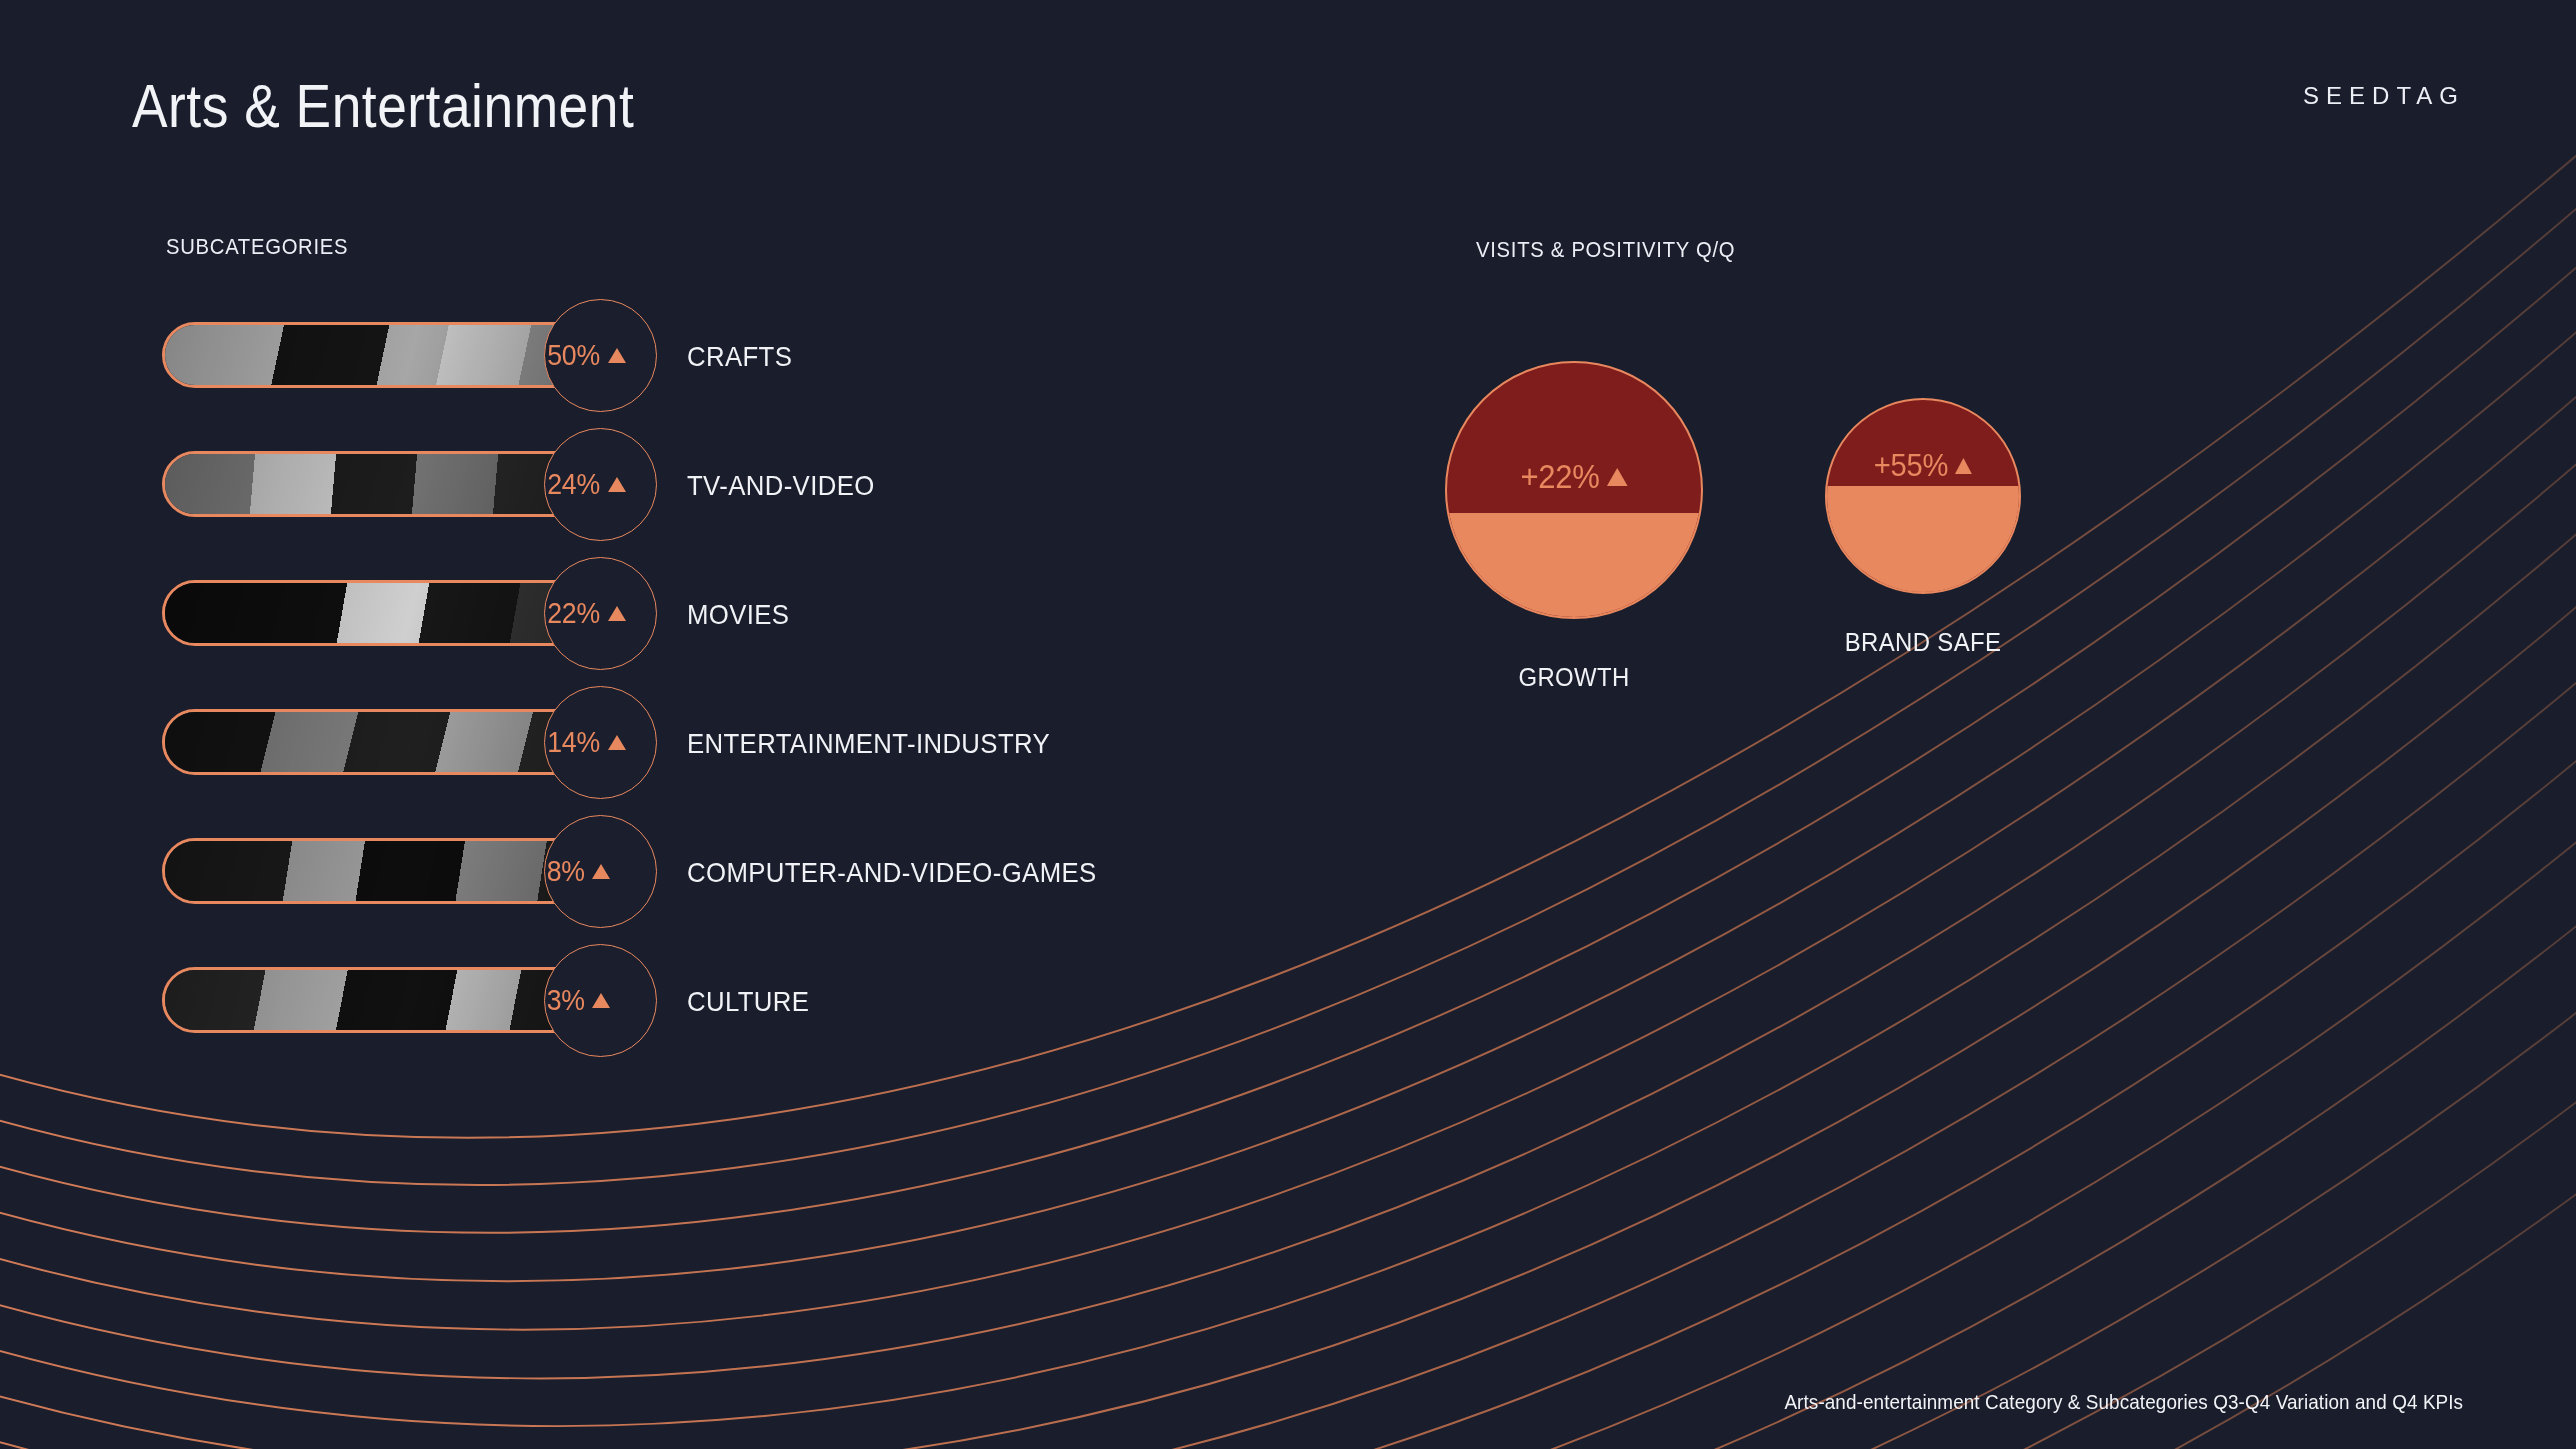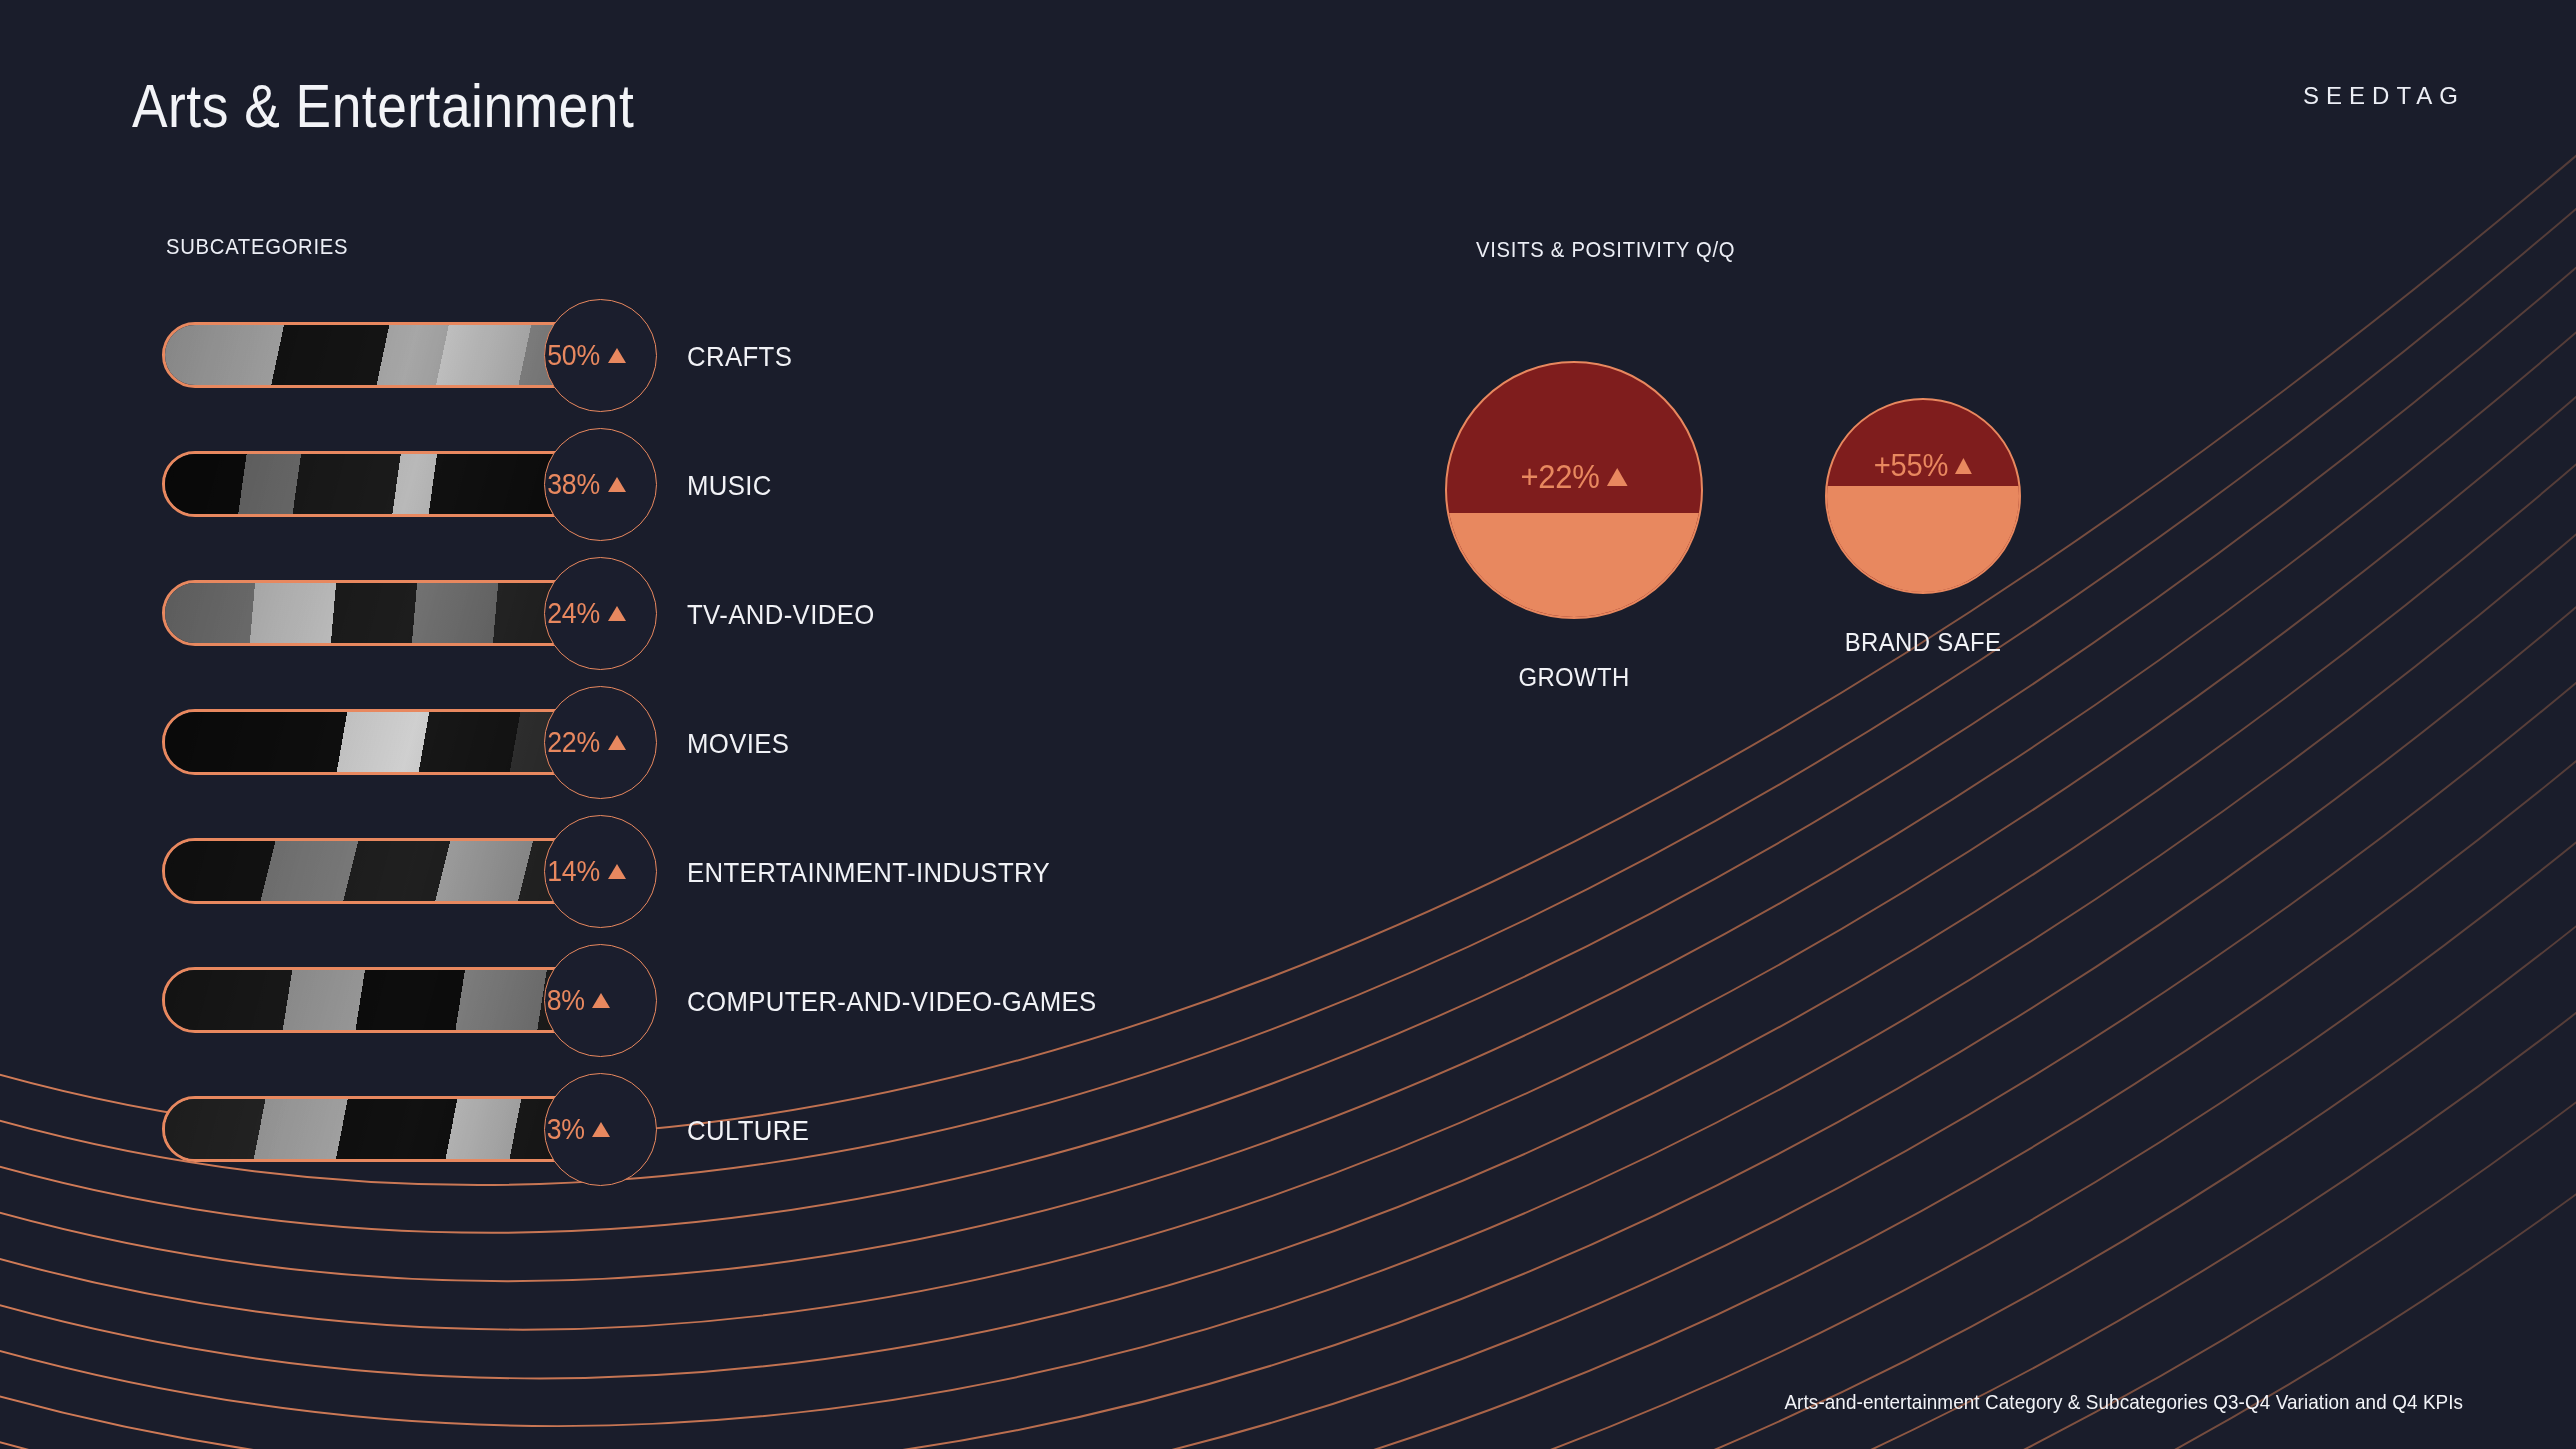--- a/index.html
+++ b/index.html
@@ -290,30 +290,20 @@
           <div class="sub-pill-photo" style="background: linear-gradient(102deg, rgb(217, 217, 217) 0px, rgb(217, 217, 217) 26%, rgb(35, 35, 35) 26%, rgb(35, 35, 35) 49%, rgb(201, 201, 201) 49%, rgb(201, 201, 201) 62%, rgb(240, 238, 238) 62%, rgb(240, 238, 238) 80%, rgb(184, 182, 182) 80%, rgb(184, 182, 182) 100%);"></div>
         </div>
         <div class="sub-badge">
           <span class="sub-badge-value">50%</span>
           <span class="tri-up small"></span>
         </div>
         <div class="sub-label">CRAFTS</div>
       </div>
       <div class="subcategory-row">
         <div class="sub-pill">
-          <div class="sub-pill-photo" style="background: linear-gradient(98deg, rgb(27, 27, 27) 0px, rgb(27, 27, 27) 18%, rgb(142, 142, 142) 18%, rgb(142, 142, 142) 30%, rgb(42, 42, 42) 30%, rgb(42, 42, 42) 52%, rgb(222, 222, 222) 52%, rgb(222, 222, 222) 60%, rgb(31, 31, 31) 60%, rgb(31, 31, 31) 100%);"></div>
-        </div>
-        <div class="sub-badge">
-          <span class="sub-badge-value">38%</span>
-          <span class="tri-up small"></span>
-        </div>
-        <div class="sub-label">MUSIC</div>
-      </div>
-      <div class="subcategory-row">
-        <div class="sub-pill">
           <div class="sub-pill-photo" style="background: linear-gradient(95deg, rgb(154, 154, 154) 0px, rgb(154, 154, 154) 20%, rgb(239, 239, 239) 20%, rgb(239, 239, 239) 38%, rgb(44, 44, 44) 38%, rgb(44, 44, 44) 56%, rgb(141, 141, 141) 56%, rgb(141, 141, 141) 74%, rgb(58, 58, 58) 74%, rgb(58, 58, 58) 100%);"></div>
         </div>
         <div class="sub-badge">
           <span class="sub-badge-value">24%</span>
           <span class="tri-up small"></span>
         </div>
         <div class="sub-label">TV-AND-VIDEO</div>
       </div>
       <div class="subcategory-row">
         <div class="sub-pill">

